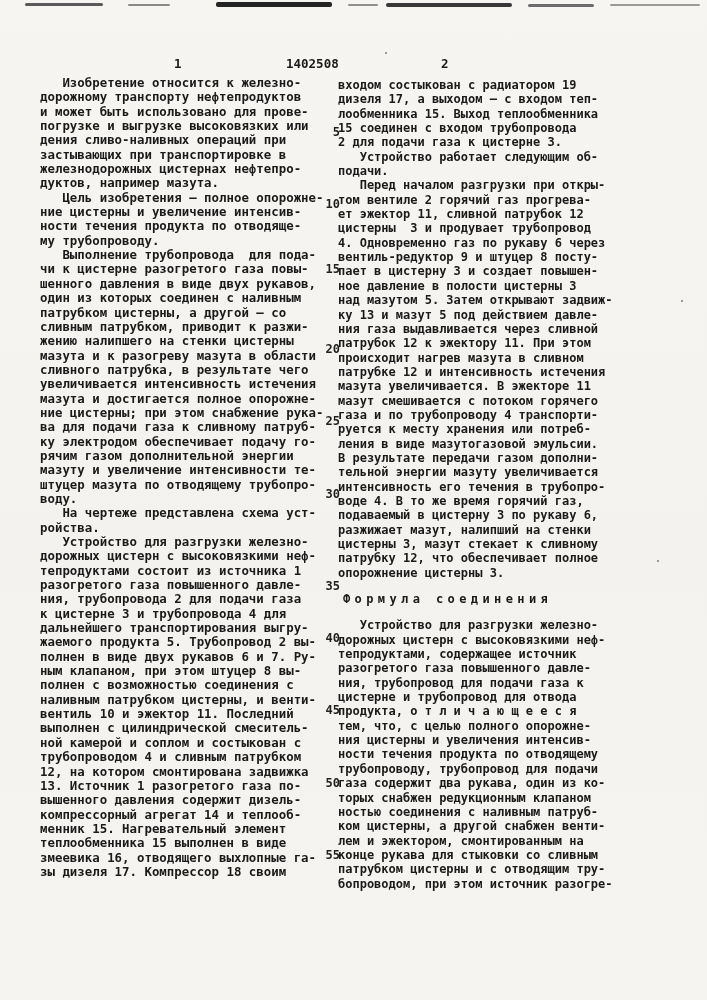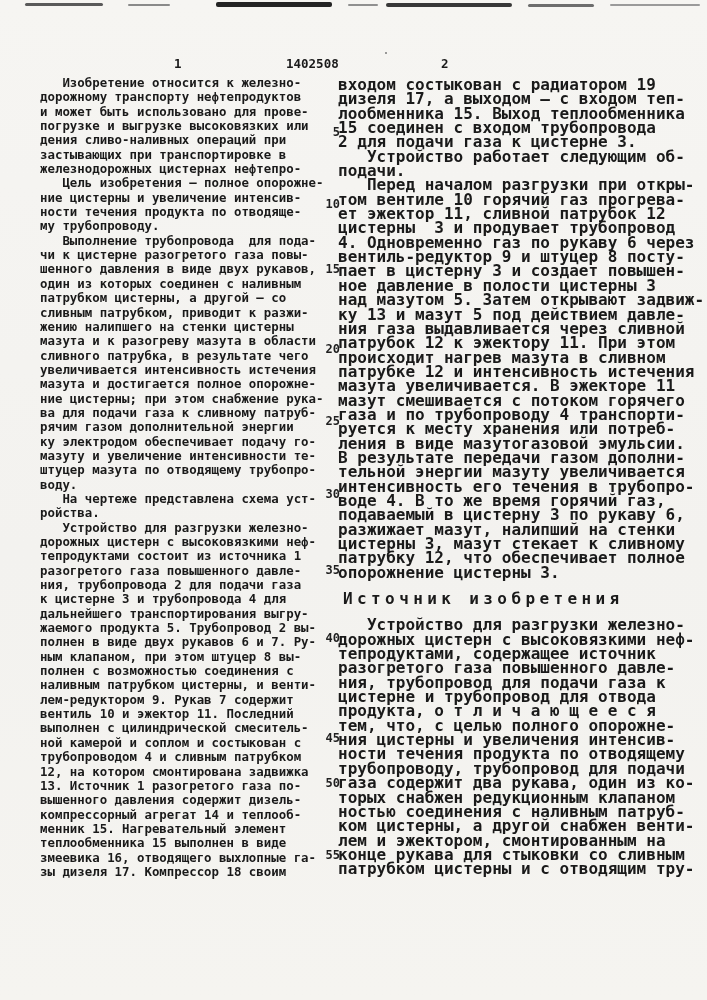--- a/index.html
+++ b/index.html
@@ -31,21 +31,21 @@
   .header{position:absolute;top:56px;left:0;width:707px;height:15px;
     font-size:12.5px;font-weight:700;}
   .pg{position:absolute;top:0;}
   .pg-left{left:174px;}
   .patent-no{left:286px;}
   .pg-right{left:441px;}
 
   .col{position:absolute;font-weight:700;}
   .tline{white-space:pre;height:14.35px;line-height:14.35px;}
   .col-left{left:40px;top:76px;width:300px;font-size:12.4px;}
-  .col-right{left:338px;top:78px;width:312px;font-size:16px;}
+  .col-right{left:338px;top:78px;width:312px;font-size:12px;}
 
   .claims-heading{
     margin-top:12px;margin-bottom:12px;height:14.35px;line-height:14.35px;
     letter-spacing:4.4px;white-space:pre;margin-left:5px;
   }
   .gutter{position:absolute;left:314px;top:0;width:26px;height:1000px;}
   .lnum{position:absolute;right:0;font-size:12px;font-weight:700;
     height:14px;line-height:14px;color:#1f1f1f;}
 </style>
 </head>
@@ -70,72 +70,72 @@
     <span class="pg pg-right">2</span>
   </div>
 
   <div class="gutter" id="gutter">
       <div class="lnum" style="top: 125px;">5</div>
       <div class="lnum" style="top: 197.3px;">10</div>
       <div class="lnum" style="top: 262px;">15</div>
       <div class="lnum" style="top: 341.9px;">20</div>
       <div class="lnum" style="top: 414.2px;">25</div>
       <div class="lnum" style="top: 486.5px;">30</div>
-      <div class="lnum" style="top: 563px; text-align: center;">35</div>
+      <div class="lnum" style="top: 579px; text-align: center;">35</div>
       <div class="lnum" style="top: 631.1px;">40</div>
-      <div class="lnum" style="top: 703.4px; margin-top: 28px;">45</div>
+      <div class="lnum" style="top: 703.4px;">45</div>
       <div class="lnum" style="top: 775.7px;">50</div>
       <div class="lnum" style="top: 848px;">55</div>
     </div>
 
   <div class="col col-left">
       <div class="tline">   Изобретение относится к железно-</div>
       <div class="tline">дорожному транспорту нефтепродуктов</div>
       <div class="tline">и может быть использовано для прове-</div>
       <div class="tline">погрузке и выгрузке высоковязких или</div>
       <div class="tline">дения сливо-наливных операций при</div>
       <div class="tline">застывающих при транспортировке в</div>
       <div class="tline">железнодорожных цистернах нефтепро-</div>
+      <div class="tline">дуктов, например мазута.</div>
       <div class="tline">   Цель изобретения – полное опорожне-</div>
       <div class="tline">ние цистерны и увеличение интенсив-</div>
       <div class="tline">ности течения продукта по отводяще-</div>
       <div class="tline">му трубопроводу.</div>
       <div class="tline">   Выполнение трубопровода  для пода-</div>
       <div class="tline">чи к цистерне разогретого газа повы-</div>
       <div class="tline">шенного давления в виде двух рукавов,</div>
       <div class="tline">один из которых соединен с наливным</div>
       <div class="tline">патрубком цистерны, а другой – со</div>
       <div class="tline">сливным патрубком, приводит к разжи-</div>
       <div class="tline">жению налипшего на стенки цистерны</div>
       <div class="tline">мазута и к разогреву мазута в области</div>
       <div class="tline">сливного патрубка, в результате чего</div>
       <div class="tline">увеличивается интенсивность истечения</div>
       <div class="tline">мазута и достигается полное опорожне-</div>
       <div class="tline">ние цистерны; при этом снабжение рука-</div>
       <div class="tline">ва для подачи газа к сливному патруб-</div>
+      <div class="tline">ку электродом обеспечивает подачу го-</div>
       <div class="tline">рячим газом дополнительной энергии</div>
-      <div class="tline">ку электродом обеспечивает подачу го-</div>
       <div class="tline">мазуту и увеличение интенсивности те-</div>
       <div class="tline">штуцер мазута по отводящему трубопро-</div>
       <div class="tline">воду.</div>
       <div class="tline">   На чертеже представлена схема уст-</div>
       <div class="tline">ройства.</div>
       <div class="tline">   Устройство для разгрузки железно-</div>
       <div class="tline">дорожных цистерн с высоковязкими неф-</div>
       <div class="tline">тепродуктами состоит из источника 1</div>
       <div class="tline">разогретого газа повышенного давле-</div>
       <div class="tline">ния, трубопровода 2 для подачи газа</div>
       <div class="tline">к цистерне 3 и трубопровода 4 для</div>
       <div class="tline">дальнейшего транспортирования выгру-</div>
       <div class="tline">жаемого продукта 5. Трубопровод 2 вы-</div>
       <div class="tline">полнен в виде двух рукавов 6 и 7. Ру-</div>
       <div class="tline">ным клапаном, при этом штуцер 8 вы-</div>
       <div class="tline">полнен с возможностью соединения с</div>
       <div class="tline">наливным патрубком цистерны, и венти-</div>
-      <div class="tline">лем-редуктором 9. Рукав 7 содержит</div>
       <div class="tline">вентиль 10 и эжектор 11. Последний</div>
       <div class="tline">выполнен с цилиндрической смеситель-</div>
       <div class="tline">ной камерой и соплом и состыкован с</div>
       <div class="tline">трубопроводом 4 и сливным патрубком</div>
       <div class="tline">12, на котором смонтирована задвижка</div>
       <div class="tline">13. Источник 1 разогретого газа по-</div>
       <div class="tline">вышенного давления содержит дизель-</div>
       <div class="tline">компрессорный агрегат 14 и теплооб-</div>
       <div class="tline">менник 15. Нагревательный элемент</div>
       <div class="tline">теплообменника 15 выполнен в виде</div>
@@ -146,21 +146,21 @@
   <div class="col col-right">
     <div>
         <div class="tline">входом состыкован с радиатором 19</div>
         <div class="tline">дизеля 17, а выходом – с входом теп-</div>
         <div class="tline">лообменника 15. Выход теплообменника</div>
         <div class="tline">15 соединен с входом трубопровода</div>
         <div class="tline">2 для подачи газа к цистерне 3.</div>
         <div class="tline">   Устройство работает следующим об-</div>
         <div class="tline">подачи.</div>
         <div class="tline">   Перед началом разгрузки при откры-</div>
-        <div class="tline">том вентиле 10 горячий газ прогрева-</div>
+        <div class="tline">том вентиле 2 горячий газ прогрева-</div>
         <div class="tline">ет эжектор 11, сливной патрубок 12</div>
         <div class="tline">цистерны  3 и продувает трубопровод</div>
         <div class="tline">4. Одновременно газ по рукаву 6 через</div>
         <div class="tline">вентиль-редуктор 9 и штуцер 8 посту-</div>
         <div class="tline">пает в цистерну 3 и создает повышен-</div>
         <div class="tline">ное давление в полости цистерны 3</div>
         <div class="tline">над мазутом 5. Затем открывают задвиж-</div>
         <div class="tline">ку 13 и мазут 5 под действием давле-</div>
         <div class="tline">ния газа выдавливается через сливной</div>
         <div class="tline">патрубок 12 к эжектору 11. При этом</div>
@@ -174,36 +174,37 @@
         <div class="tline">В результате передачи газом дополни-</div>
         <div class="tline">тельной энергии мазуту увеличивается</div>
         <div class="tline">интенсивность его течения в трубопро-</div>
         <div class="tline">воде 4. В то же время горячий газ,</div>
         <div class="tline">подаваемый в цистерну 3 по рукаву 6,</div>
         <div class="tline">разжижает мазут, налипший на стенки</div>
         <div class="tline">цистерны 3, мазут стекает к сливному</div>
         <div class="tline">патрубку 12, что обеспечивает полное</div>
         <div class="tline">опорожнение цистерны 3.</div>
       </div>
-    <div class="claims-heading">Источник изобретения</div>
+    <div class="claims-heading">Формула соединения</div>
     <div>
         <div class="tline">   Устройство для разгрузки железно-</div>
         <div class="tline">дорожных цистерн с высоковязкими неф-</div>
         <div class="tline">тепродуктами, содержащее источник</div>
         <div class="tline">разогретого газа повышенного давле-</div>
         <div class="tline">ния, трубопровод для подачи газа к</div>
         <div class="tline">цистерне и трубопровод для отвода</div>
         <div class="tline">продукта, о т л и ч а ю щ е е с я</div>
         <div class="tline">тем, что, с целью полного опорожне-</div>
         <div class="tline">ния цистерны и увеличения интенсив-</div>
         <div class="tline">ности течения продукта по отводящему</div>
         <div class="tline">трубопроводу, трубопровод для подачи</div>
         <div class="tline">газа содержит два рукава, один из ко-</div>
         <div class="tline">торых снабжен редукционным клапаном</div>
         <div class="tline">ностью соединения с наливным патруб-</div>
         <div class="tline">ком цистерны, а другой снабжен венти-</div>
         <div class="tline">лем и эжектором, смонтированным на</div>
         <div class="tline">конце рукава для стыковки со сливным</div>
         <div class="tline">патрубком цистерны и с отводящим тру-</div>
+        <div class="tline">бопроводом, при этом источник разогре-</div>
       </div>
   </div>
 
 </div>
 
 </body></html>

